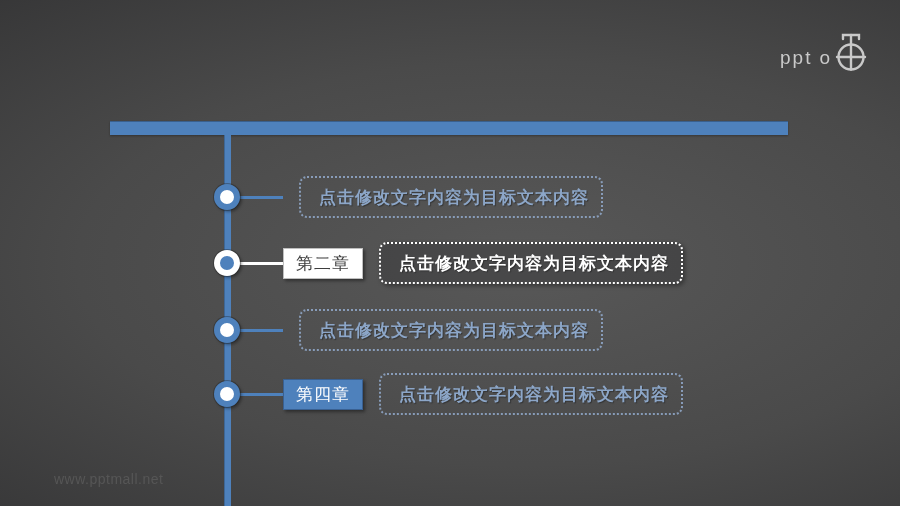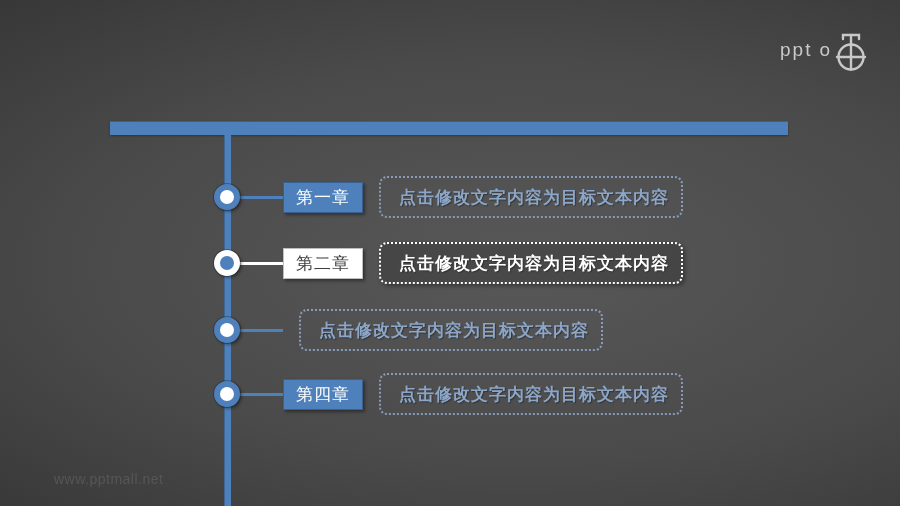--- a/index.html
+++ b/index.html
@@ -63,21 +63,21 @@
   }
   .row.active .content-box {
     border-color: #ffffff; color: #ffffff;
     background: rgba(25,25,28,0.22);
     box-shadow: 2px 2px 4px rgba(0,0,0,0.35);
   }
 
   
   .logo {
     position: absolute; top: 30px; right: 32px; height: 44px;
-    display: flex; align-items: flex-start; color: #c9c9c9;
+    display: flex; align-items: center; color: #c9c9c9;
   }
   .logo-text { font-size: 19px; letter-spacing: 2px; line-height: 1; margin-top: 10px; }
   .logo-o { font-size: 19px; margin: 10px 4px 0 7px; line-height: 1; }
   .logo-icon { display: block; }
 
   
   .watermark {
     position: absolute; left: 54px; top: 471px;
     color: #565656; font-size: 14px; letter-spacing: 0.5px;
   }
@@ -102,21 +102,20 @@
       </svg>
     </span>
   </div>
 
   <div class="title-bar"></div>
   <div class="vline"></div>
 
   <div class="row" style="top:175px">
     <span class="node"></span>
     <span class="connector"></span>
-    <div class="chapter-box">第一章</div>
     <div class="content-box">点击修改文字内容为目标文本内容</div>
   </div>
 
   <div class="row active" style="top:241px">
     <span class="node"></span>
     <span class="connector"></span>
     <div class="chapter-box">第二章</div>
     <div class="content-box">点击修改文字内容为目标文本内容</div>
   </div>
 

